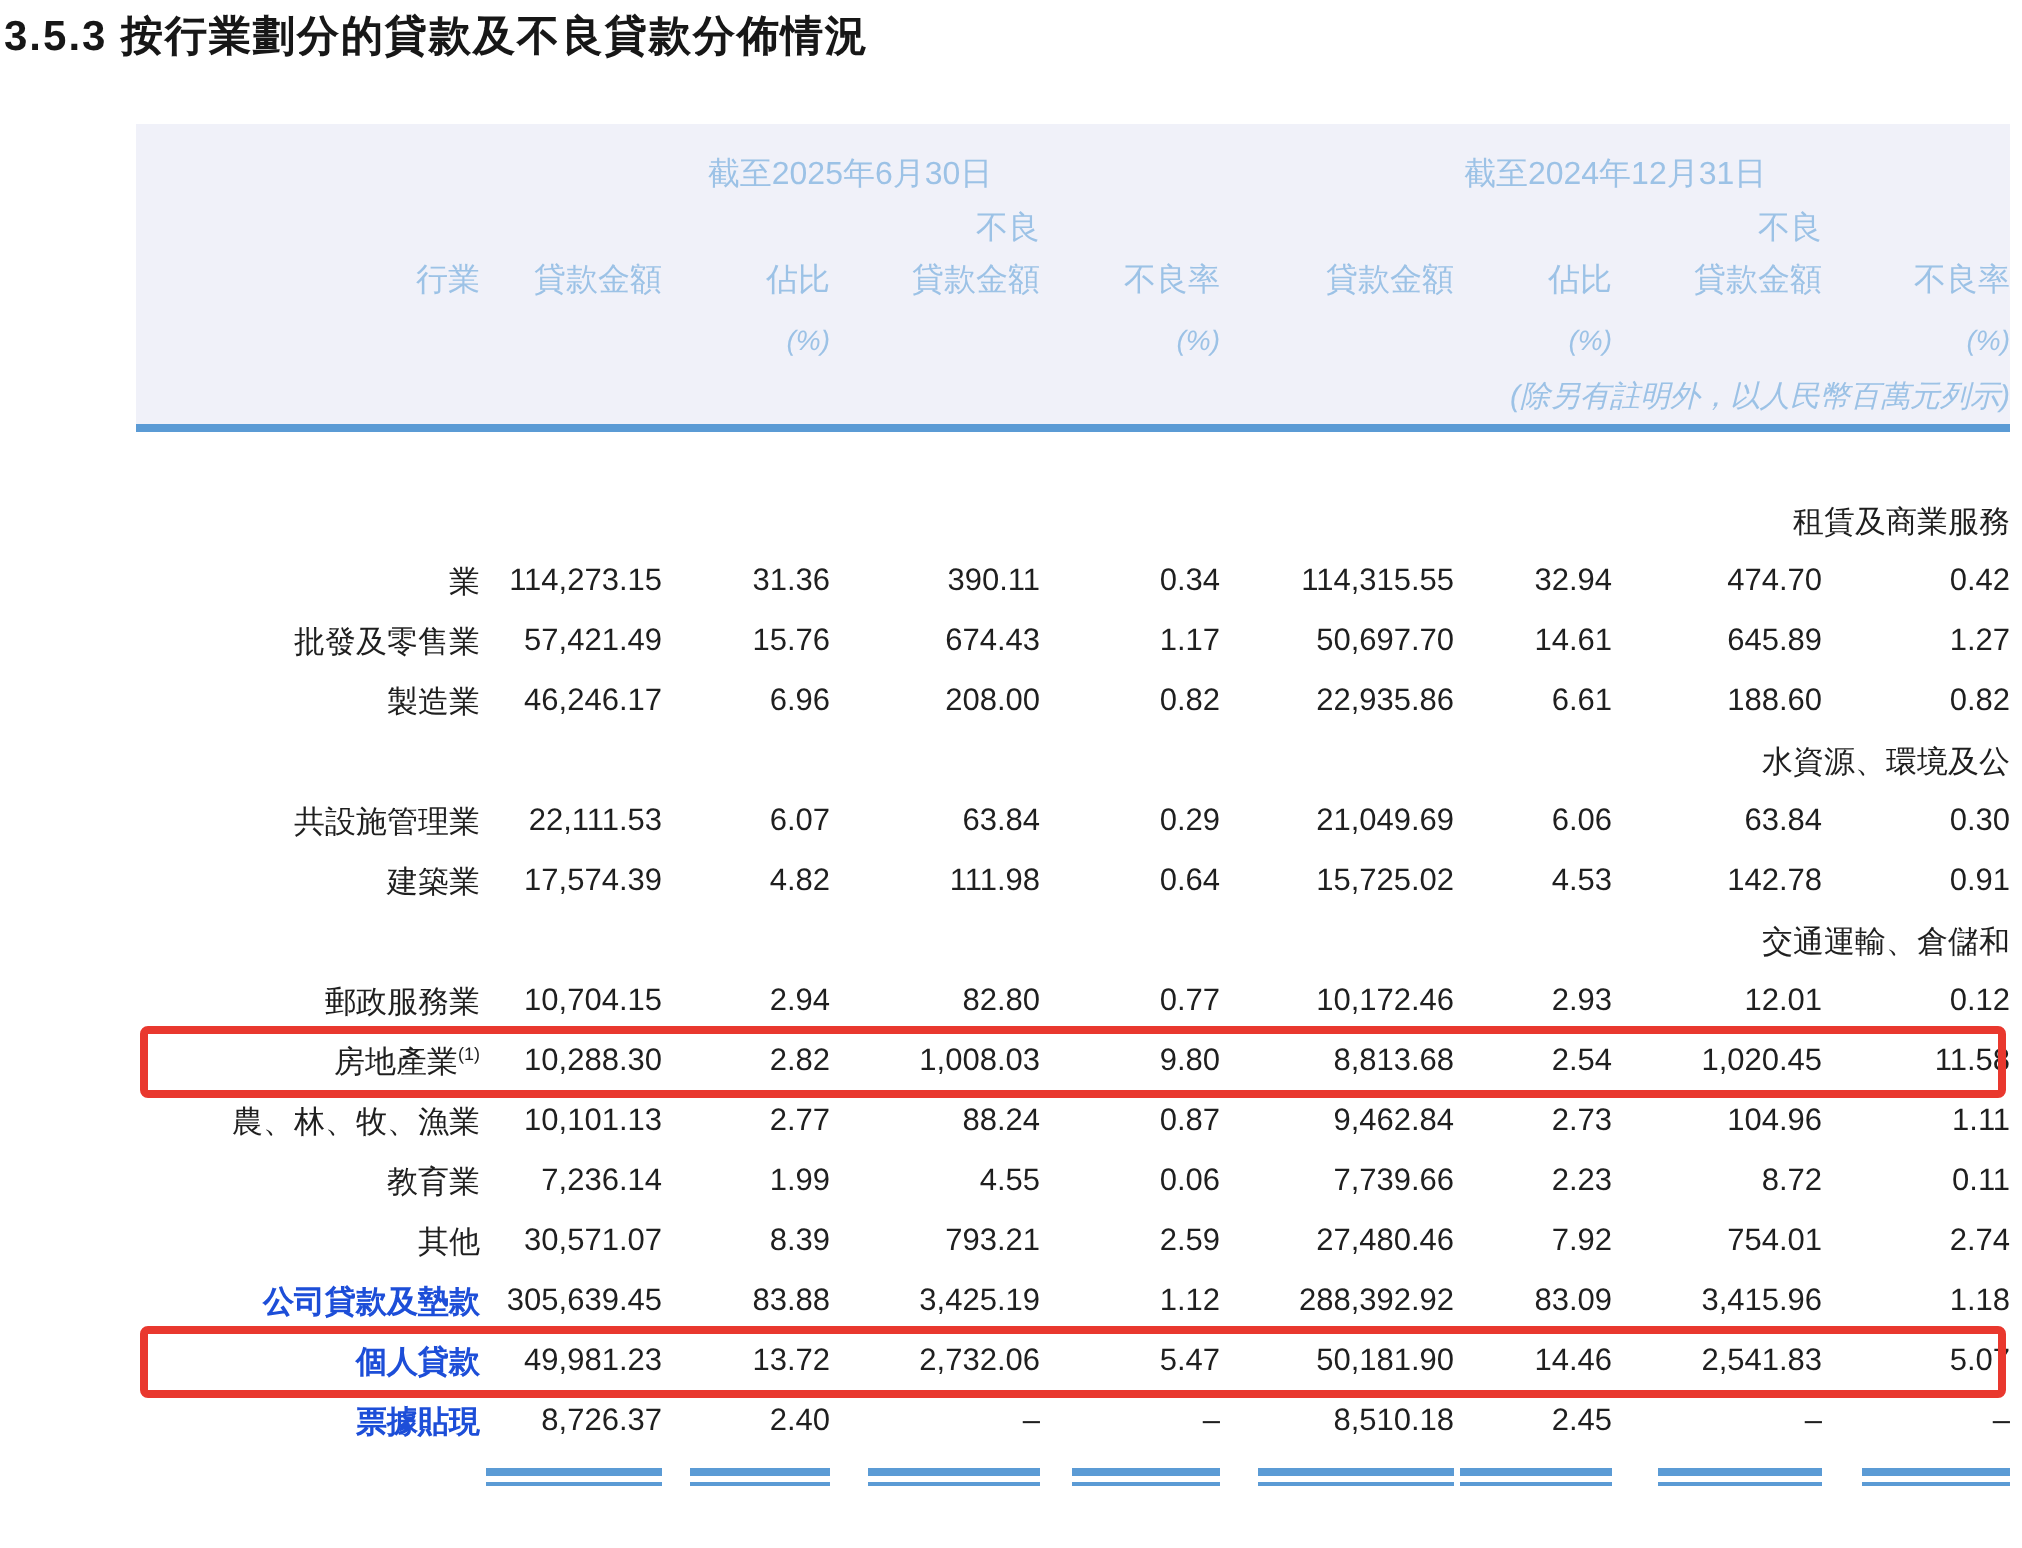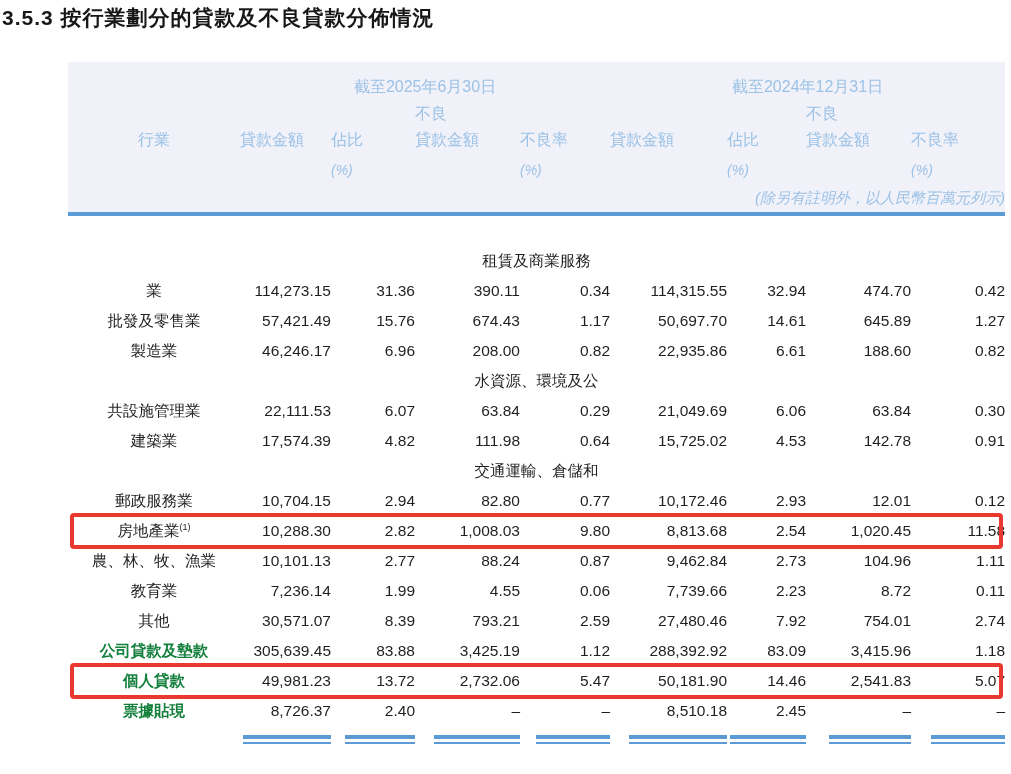--- a/index.html
+++ b/index.html
@@ -31,31 +31,31 @@
     color:var(--header-text);
     font-size:16px;
     vertical-align:bottom;
   }
   tr.hr-a td{height:36px;padding-bottom:2px;}
   tr.hr-b td{height:25px;}
   tr.hr-c td{height:26px;}
   tr.hr-d td{height:27px;}
   tr.hr-e td{height:30px;border-bottom:4px solid var(--accent);padding-bottom:4px;text-align:right;}
   .c{text-align:center;}
-  .r{}
+  .r{text-align:right;}
   .i{font-style:italic;font-size:14px;}
   .note-cell{text-align:center;padding-left:200px;font-size:15px;}
-  .lbl{padding-left:12px;text-align:center;}
+  .lbl{padding-left:12px;text-align:right;}
   
   tbody td{font-size:15.5px;height:30px;vertical-align:middle;color:var(--ink);}
   td.num{text-align:right;}
   td:last-child{padding-right:5px;}
   tr.spacer td{height:30px;background:#fff;}
   .indent{padding-left:32px;}
-  .bold{font-weight:700;color:#15803d;}
+  .bold{font-weight:700;color:#1d4ed8;}
   sup.fn{font-size:9px;vertical-align:super;line-height:0;}
   
   tr.underline-row td{height:20px;vertical-align:top;padding-top:4px;}
   .dline{
     display:inline-block;height:3px;
     border-top:4px solid var(--accent);
     border-bottom:2px solid var(--accent);
   }
   
   .red-box{

